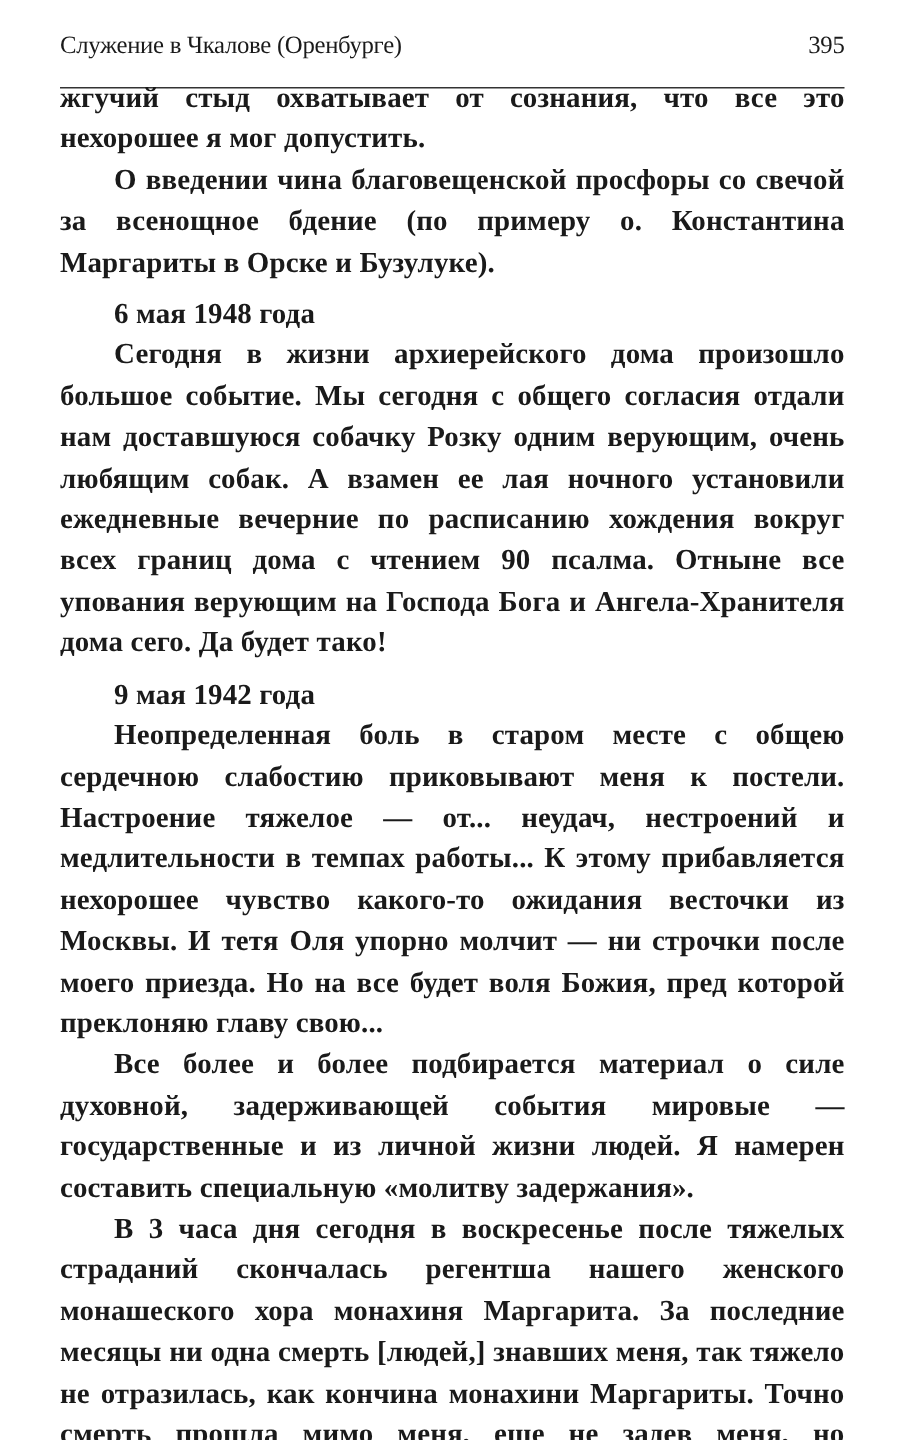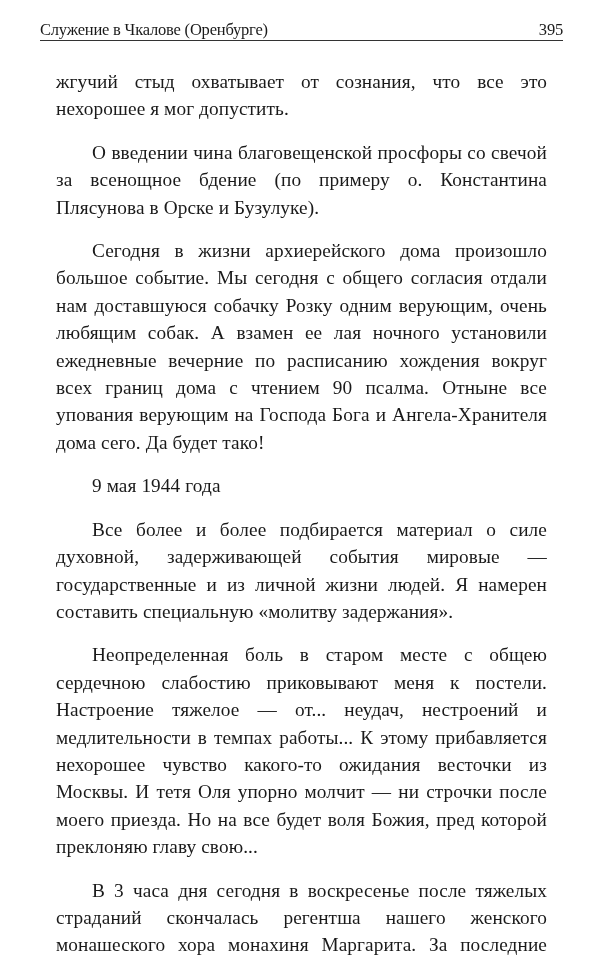--- a/index.html
+++ b/index.html
@@ -6,44 +6,45 @@
   body {
     width: 600px; height: 960px; overflow: hidden; position: relative;
     font-family: "DejaVu Serif", "Liberation Serif", serif;
     color: #1a1a1a;
   }
   .page { position: absolute; left: 40px; top: 0; width: 523px; }
   .running-head {
     position: absolute; top: 20px; left: 0; width: 523px;
     display: flex; justify-content: space-between; align-items: baseline;
     font-family: "Liberation Serif", serif; font-size: 16.5px; letter-spacing: -0.2px;
-    padding-bottom: 0; border-bottom: 1.5px solid #333;
+    padding-bottom: 18px; border-bottom: 1.5px solid #333;
   }
   .body-text {
     position: absolute; top: 52px; left: 0; width: 523px;
     font-family: "Liberation Serif", serif;
     font-size: 19.3px; line-height: 27.4px; letter-spacing: 0.1px;
   }
-  .body-text p { margin: 16px; text-align: justify; text-align-last: left; }
+  .body-text p { margin: 0; text-align: justify; text-align-last: left; font-weight: bold; }
   .body-text p.indent { text-indent: 36px; }
   .body-text p.continues { text-indent: 0; }
   .body-text .date { text-indent: 36px; margin-top: 7px; margin-bottom: 0; }
 </style>
 </head>
 <body>
 
 <div class="page">
   <div class="running-head">
     <span>Служение в Чкалове (Оренбурге)</span>
     <span>395</span>
   </div>
 
   <div class="body-text">
     <p class="continues">жгучий стыд охватывает от сознания, что все это нехорошее я мог допустить.</p>
-    <p class="indent">О введении чина благовещенской просфоры со свечой за всенощное бдение (по примеру о. Константина Плясунова в Орске и Бузулуке).</p>
+    <p class="indent">О введении чина благовещенской просфоры со свечой за всенощное бдение (по примеру о. Константина Маргариты в Орске и Бузулуке).</p>
+    <p class="date">6 мая 1948 года</p>
     <p class="indent">Сегодня в жизни архиерейского дома произошло большое событие. Мы сегодня с общего согласия отдали нам доставшуюся собачку Розку одним верующим, очень любящим собак. А взамен ее лая ночного установили ежедневные вечерние по расписанию хождения вокруг всех границ дома с чтением 90 псалма. Отныне все упования верующим на Господа Бога и Ангела-Хранителя дома сего. Да будет тако!</p>
-    <p class="date">9 мая 1944 года</p>
+    <p class="date">9 мая 1942 года</p>
+    <p class="indent">Неопределенная боль в старом месте с общею сердечною слабостию приковывают меня к постели. Настроение тяжелое — от... неудач, нестроений и медлительности в темпах работы... К этому прибавляется нехорошее чувство какого-то ожидания весточки из Москвы. И тетя Оля упорно молчит — ни строчки после моего приезда. Но на все будет воля Божия, пред которой преклоняю главу свою...</p>
     <p class="indent">Все более и более подбирается материал о силе духовной, задерживающей события мировые — государственные и из личной жизни людей. Я намерен составить специальную «молитву задержания».</p>
-    <p class="indent">Неопределенная боль в старом месте с общею сердечною слабостию приковывают меня к постели. Настроение тяжелое — от... неудач, нестроений и медлительности в темпах работы... К этому прибавляется нехорошее чувство какого-то ожидания весточки из Москвы. И тетя Оля упорно молчит — ни строчки после моего приезда. Но на все будет воля Божия, пред которой преклоняю главу свою...</p>
     <p class="indent">В 3 часа дня сегодня в воскресенье после тяжелых страданий скончалась регентша нашего женского монашеского хора монахиня Маргарита. За последние месяцы ни одна смерть [людей,] знавших меня, так тяжело не отразилась, как кончина монахини Маргариты. Точно смерть прошла мимо меня, еще не задев меня, но устремившись на нее, страдалицу.</p>
 
   </div>
 </div>
 
 </body></html>

